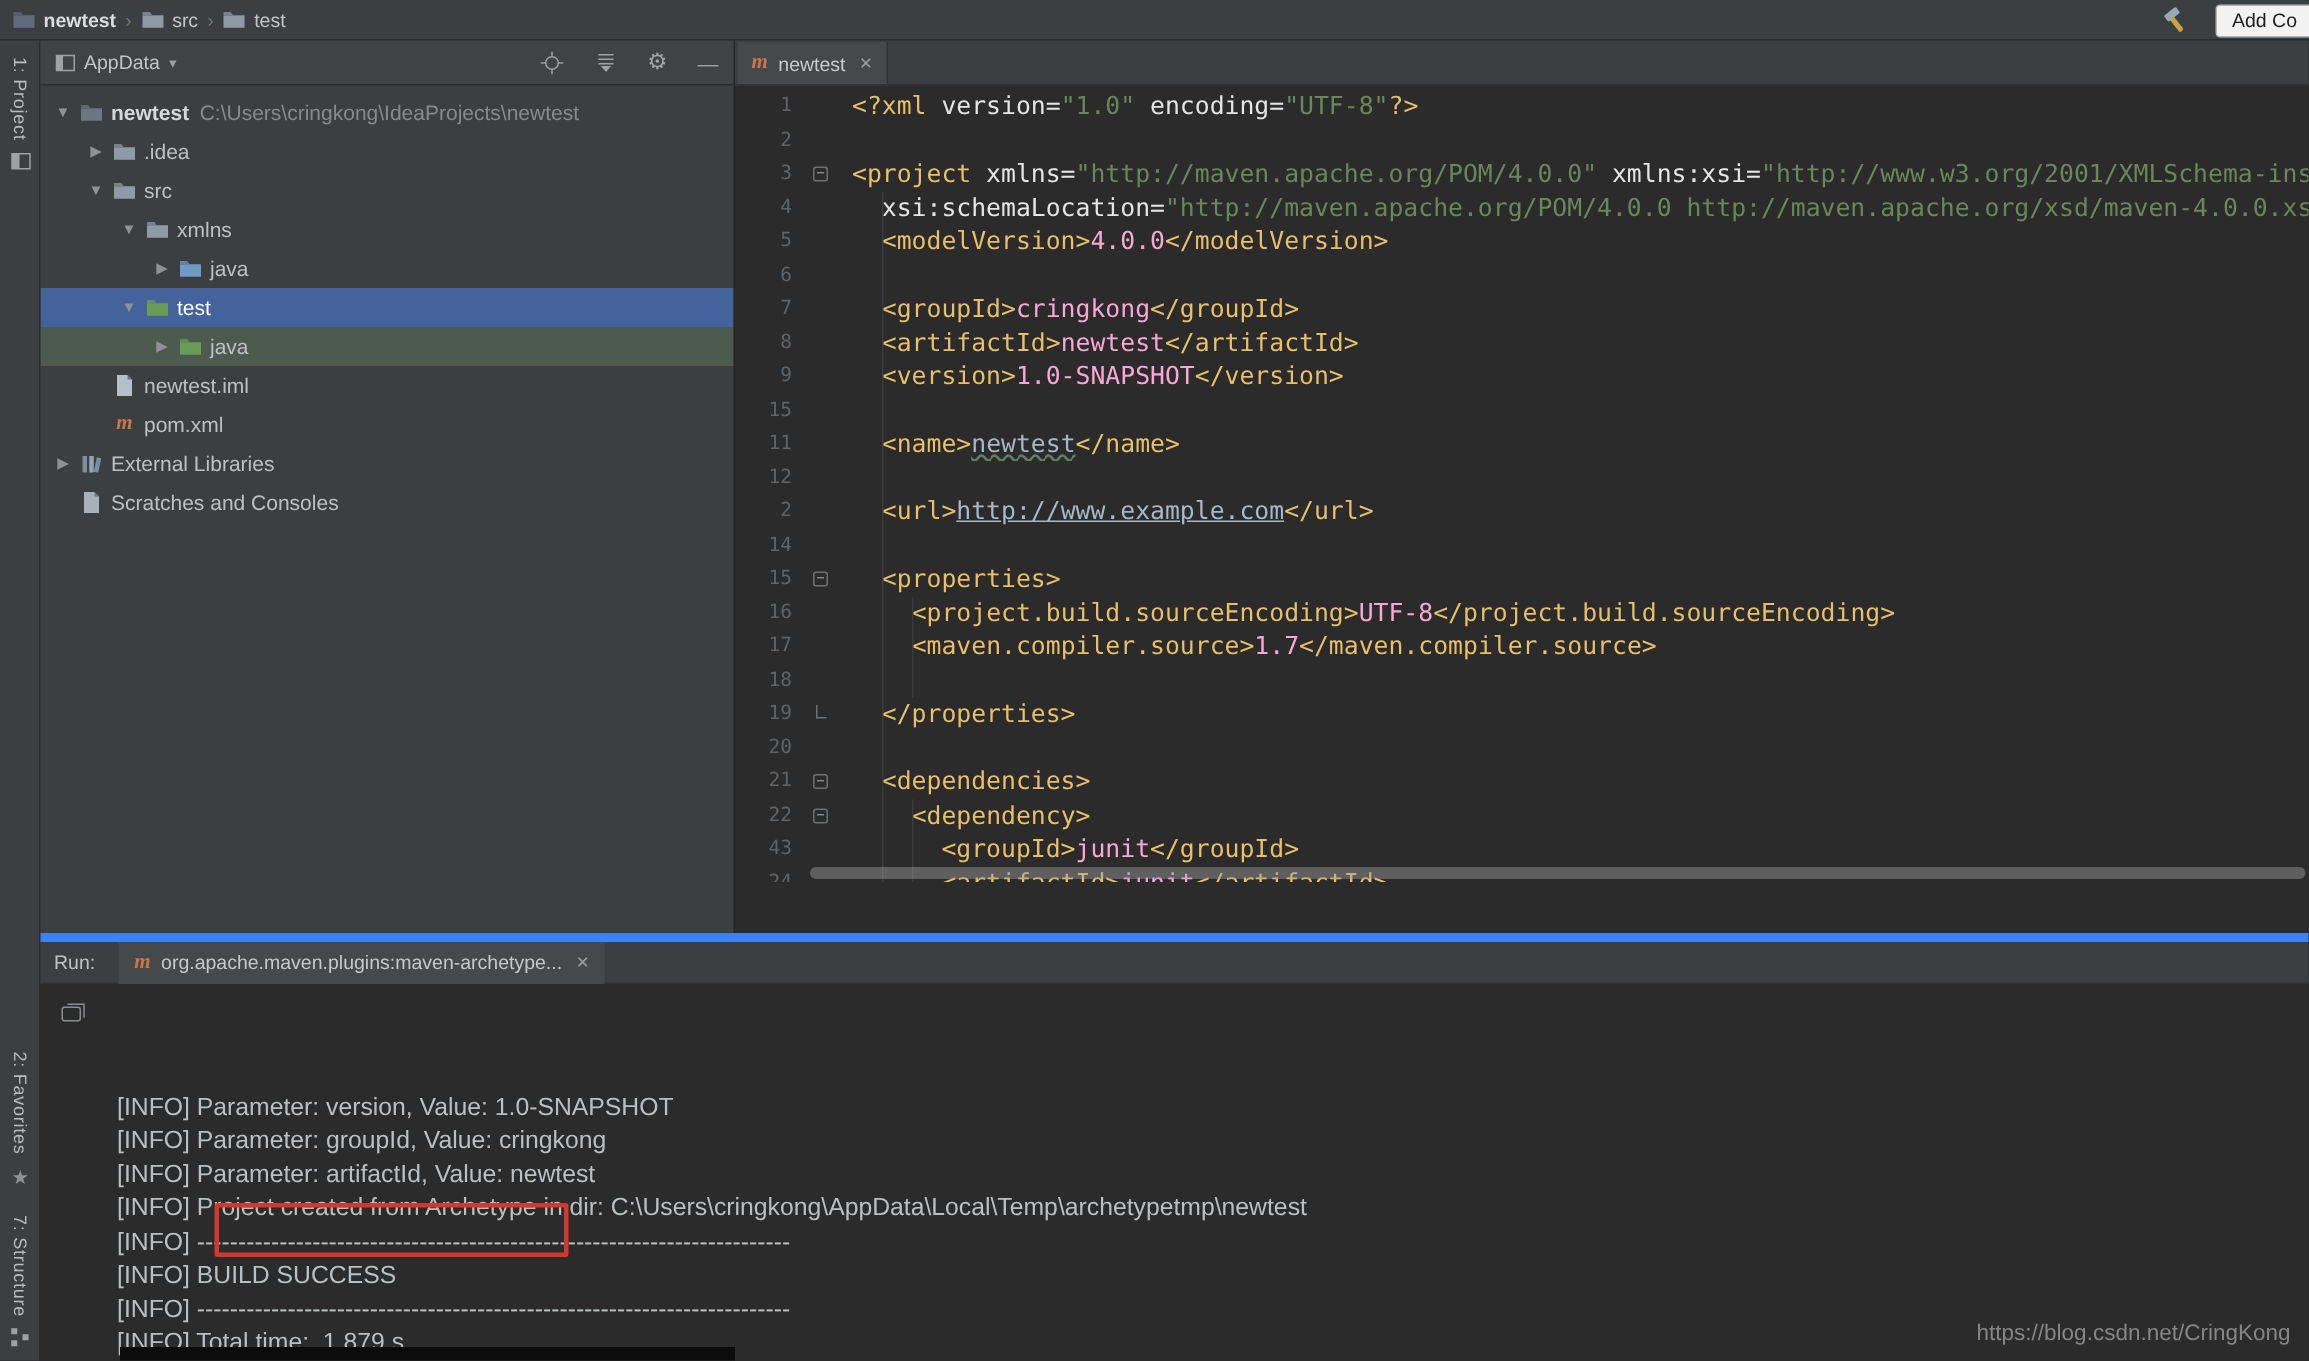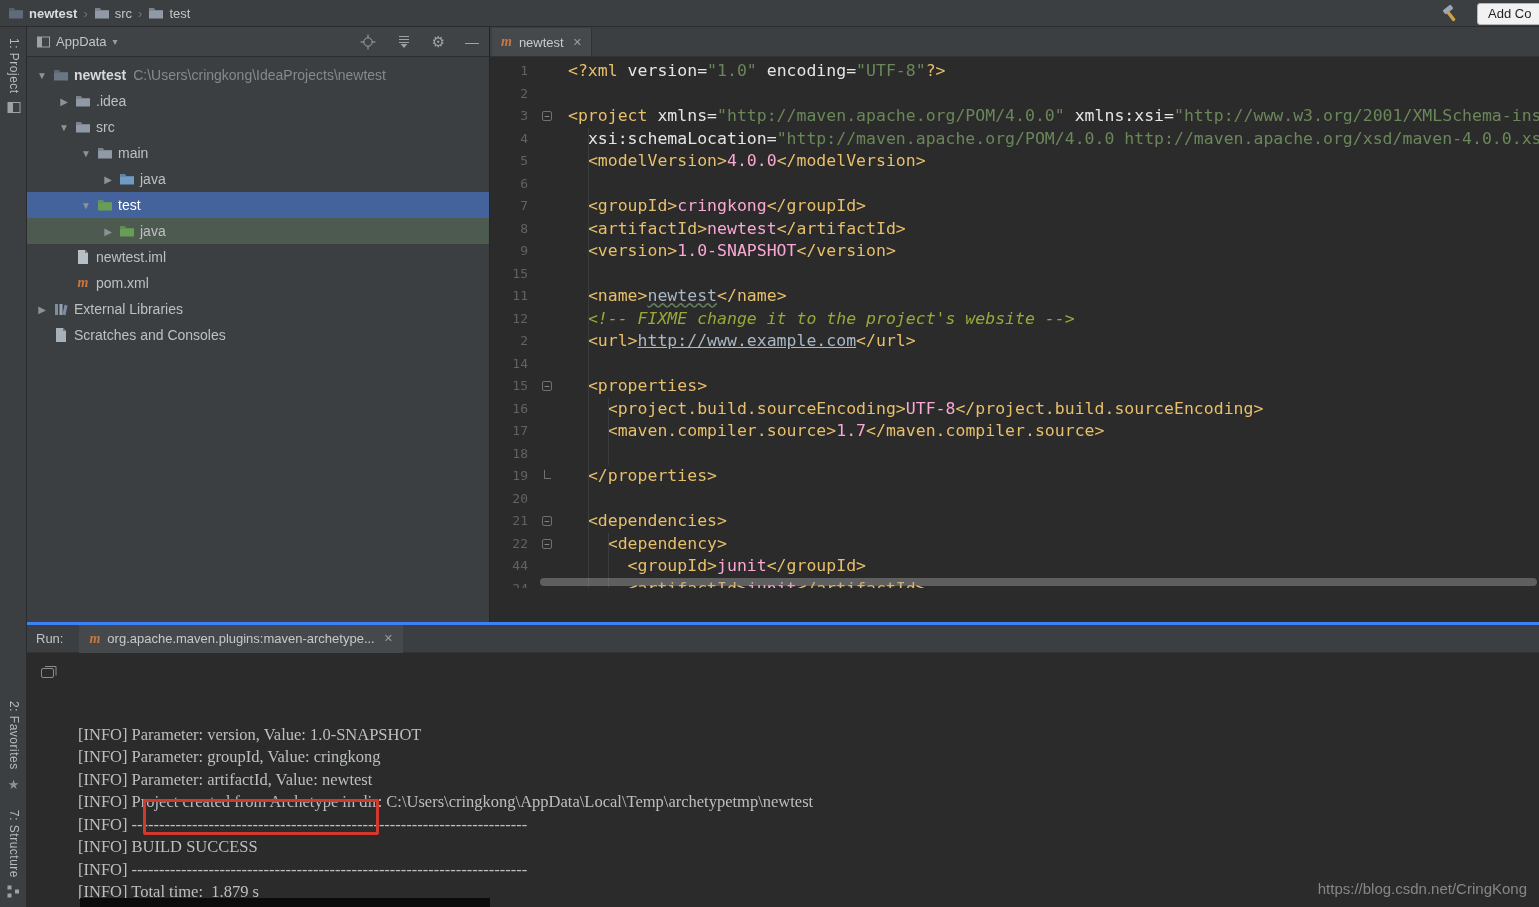--- a/index.html
+++ b/index.html
@@ -80,31 +80,31 @@
   .seg-cm{color:#9aa838;font-style:italic}
   .seg-url{color:#a9b7c6;text-decoration:underline}
   .seg-typo{color:#a9b7c6;text-decoration:underline;text-decoration-style:wavy;
     text-decoration-color:#61805f}
   .indent-guide{position:absolute;width:1px;background:#3a3d3f}
   .hscroll{position:absolute;left:50px;right:2px;top:551px;height:8px;
     background:rgba(160,160,160,.45);border-radius:4px;cursor:pointer}
 
   
   .run-panel{position:absolute;left:27px;top:622px;width:1512px;height:285px;background:#2b2b2b;
-    border-top:3px solid #3b82f6}
+    border-top:6px solid #3b82f6}
   .run-header{height:28px;background:#3c3f41;border-bottom:1px solid #323232;display:flex;
     align-items:center;padding-left:9px}
   .run-label{font-size:13px;color:#c0c3c5;margin-right:16px}
   .rtab{height:28px;display:flex;align-items:center;gap:7px;padding:0 10px;background:#46494c;
     font-size:13px;color:#c6c9cb;cursor:pointer}
   .run-body{position:absolute;left:0;top:28px;right:0;bottom:0}
   .run-toolbar{position:absolute;left:0;top:0;width:43px;bottom:0;display:flex;
     flex-direction:column;align-items:center;padding-top:8px}
   .console{position:absolute;left:43px;top:0;right:0;bottom:0;padding:3px 0 0 8px;
-    font-family:Liberation Serif, serif;font-size:16.5px;
+    font-family:Liberation Sans, sans-serif;font-size:16.5px;
     line-height:22.5px;color:#bcbfc1;white-space:pre;overflow:hidden}
   .console-line{height:22.5px}
   .redbox{position:absolute;left:73px;top:146px;width:236px;height:36px;
     border:3px solid #d1392c;border-radius:2px;pointer-events:none}
   .watermark{position:absolute;right:12px;bottom:10px;font-size:15px;color:#868686}
   .black-bar{position:absolute;left:53px;bottom:0;width:410px;height:9px;background:#0c0c0c;cursor:pointer}
 </style>
 </head>
 <body>
 
@@ -244,21 +244,21 @@
           <span class="tlabel">src</span>
         </div>
         <div class="tree-row" style="padding-left: 50px;">
           <span class="arrow">▼</span>
           <span class="ticon">
             <svg width="16" height="14" viewBox="0 0 16 14">
               <path fill="#8f9aa6" opacity=".75" d="M1 2h4.8l1.5 2H1z"></path>
               <path fill="#8f9aa6" d="M1 4.2h14v8.3H1z"></path>
             </svg>
           </span>
-          <span class="tlabel">main</span>
+          <span class="tlabel">xmlns</span>
         </div>
         <div class="tree-row" style="padding-left: 72px;">
           <span class="arrow">▶</span>
           <span class="ticon">
             <svg width="16" height="14" viewBox="0 0 16 14">
               <path fill="#6f9bc4" opacity=".75" d="M1 2h4.8l1.5 2H1z"></path>
               <path fill="#6f9bc4" d="M1 4.2h14v8.3H1z"></path>
             </svg>
           </span>
           <span class="tlabel">java</span>
@@ -387,21 +387,20 @@
             <span class="code"></span>
           </div>
           <div class="code-line">
             <span class="lnum">11</span>
             <span class="fold"></span>
             <span class="code"><span class="seg-p">  </span><span class="seg-t">&lt;name&gt;</span><span class="seg-typo">newtest</span><span class="seg-t">&lt;/name&gt;</span></span>
           </div>
           <div class="code-line">
             <span class="lnum">12</span>
             <span class="fold"></span>
-            <span class="code"><span class="seg-p">  </span><span class="seg-cm">&lt;!-- FIXME change it to the project's website --&gt;</span></span>
           </div>
           <div class="code-line">
             <span class="lnum">2</span>
             <span class="fold"></span>
             <span class="code"><span class="seg-p">  </span><span class="seg-t">&lt;url&gt;</span><span class="seg-url">http://www.example.com</span><span class="seg-t">&lt;/url&gt;</span></span>
           </div>
           <div class="code-line">
             <span class="lnum">14</span>
             <span class="fold"></span>
             <span class="code"></span>
@@ -447,21 +446,21 @@
             <span class="code"><span class="seg-p">  </span><span class="seg-t">&lt;dependencies&gt;</span></span>
           </div>
           <div class="code-line">
             <span class="lnum">22</span>
             <span class="fold">
               <span class="fold-marker">−</span>
             </span>
             <span class="code"><span class="seg-p">    </span><span class="seg-t">&lt;dependency&gt;</span></span>
           </div>
           <div class="code-line">
-            <span class="lnum">44</span>
+            <span class="lnum">43</span>
             <span class="fold"></span>
             <span class="code"><span class="seg-p">      </span><span class="seg-t">&lt;groupId&gt;</span><span class="seg-p">junit</span><span class="seg-t">&lt;/groupId&gt;</span></span>
           </div>
           <div class="code-line">
             <span class="lnum">24</span>
             <span class="fold"></span>
             <span class="code"><span class="seg-p">      </span><span class="seg-t">&lt;artifactId&gt;</span><span class="seg-p">junit</span><span class="seg-t">&lt;/artifactId&gt;</span></span>
           </div>
         </div>
       <div class="indent-guide" style="left:98px;top:71px;height:460px"></div>

